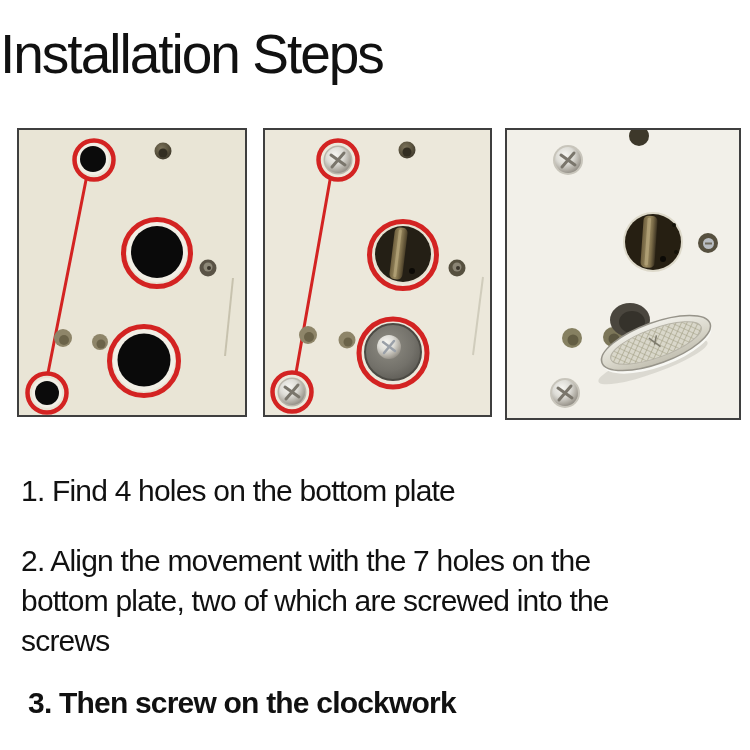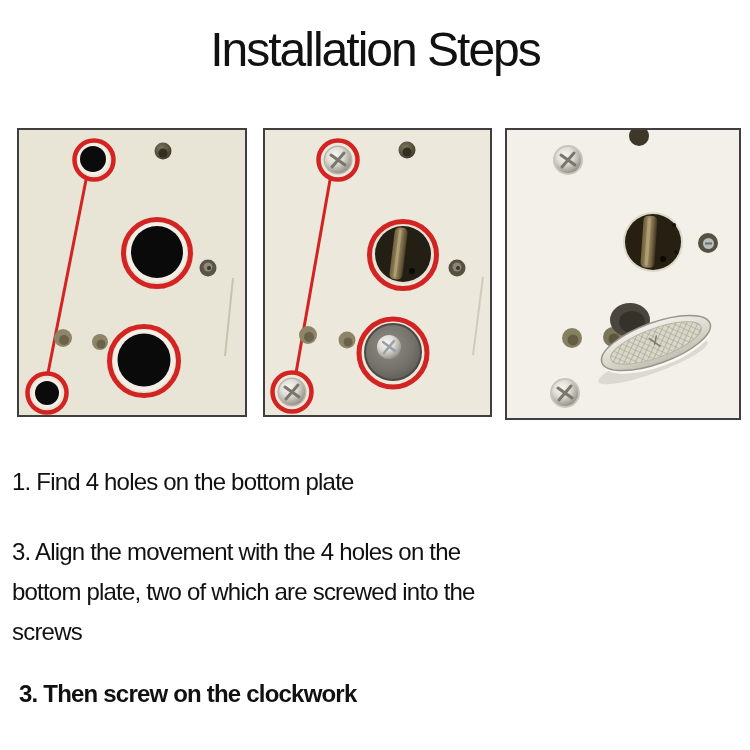--- a/index.html
+++ b/index.html
@@ -10,41 +10,41 @@
   :root{
     --accent-red:#d32322;
     --plate1:#e9e5d6;
     --plate2:#ece8db;
     --plate3:#f2f0e9;
     --frame:#3f3f3f;
     --ink:#111111;
   }
   .page-title{
     position:absolute;top:24px;left:0;width:750px;margin:0;
-    text-align:center;font-size:48px;font-weight:400;letter-spacing:-2px;
+    text-align:left;font-size:55px;font-weight:400;letter-spacing:-2px;
     color:var(--ink);line-height:1.1;
   }
   .photo{
     position:absolute;border:2px solid var(--frame);box-sizing:content-box;
     background:#fff;
   }
   .photo svg{display:block;}
   #photo1{left:17px;top:128px;width:226px;height:285px;}
   #photo2{left:263px;top:128px;width:225px;height:285px;}
   #photo3{left:505px;top:128px;width:232px;height:288px;}
   .red-ring{fill:none;stroke:var(--accent-red);}
   .red-line{stroke:var(--accent-red);stroke-width:3;stroke-linecap:round;fill:none;}
   .plate1{fill:var(--plate1);}
   .plate2{fill:var(--plate2);}
   .plate3{fill:var(--plate3);}
   .steps{
     position:absolute;left:8px;top:458px;width:736px;
   }
   .steps p{
-    margin:4px;font-size:24px;line-height:40px;letter-spacing:-0.8px;
+    margin:13px;font-size:30px;line-height:40px;letter-spacing:-0.8px;
     color:var(--ink);white-space:pre-line;
   }
   .steps p.step2{margin-top:30px;}
   .steps p.step3{margin-top:22px;padding-left:7px;font-weight:bold;}
 </style>
 </head>
 <body>
 
 <h1 class="page-title">Installation Steps</h1>
 
@@ -278,17 +278,17 @@
     <g>
       <circle cx="58" cy="263" r="15" fill="#c8c5bb"></circle>
       <circle cx="58" cy="263" r="13" fill="url(#screwg3)"></circle>
       <path d="M51,258 l14,10 M52,270 l12,-14" stroke="#7a766c" stroke-width="3" stroke-linecap="round"></path>
     </g>
   </svg>
 </div>
 
 <div class="steps">
   <p class="step1">1. Find 4 holes on the bottom plate</p>
-  <p class="step2">3. Align the movement with the 4 holes on the
+  <p class="step2">2. Align the movement with the 7 holes on the
 bottom plate, two of which are screwed into the
 screws</p>
   <p class="step3">3. Then screw on the clockwork</p>
 </div>
 
 </body></html>

